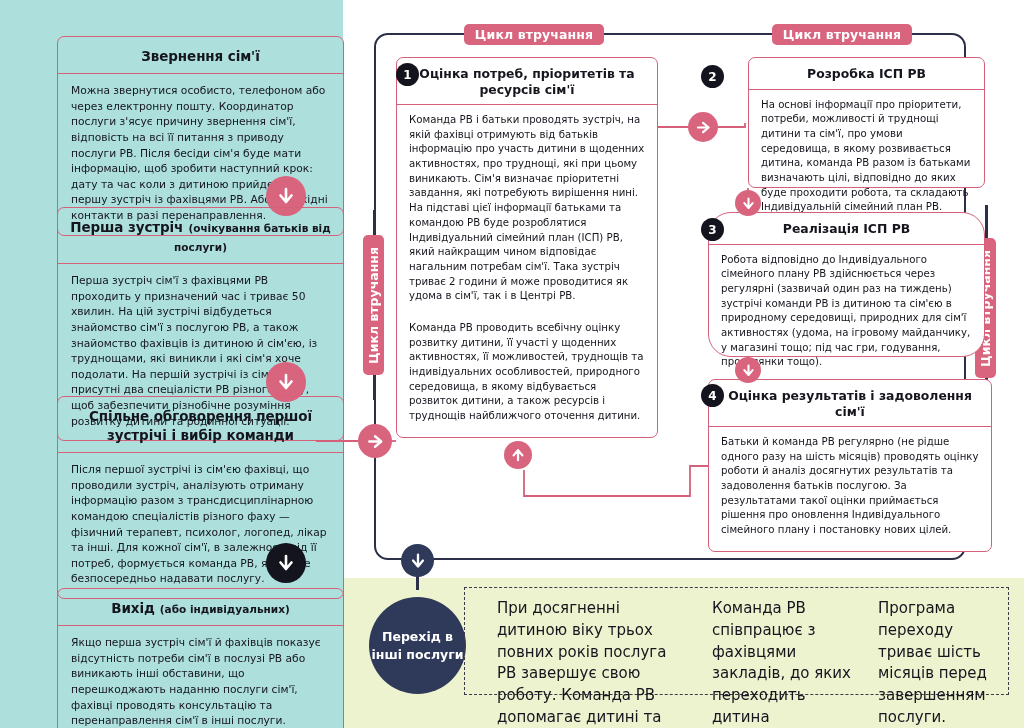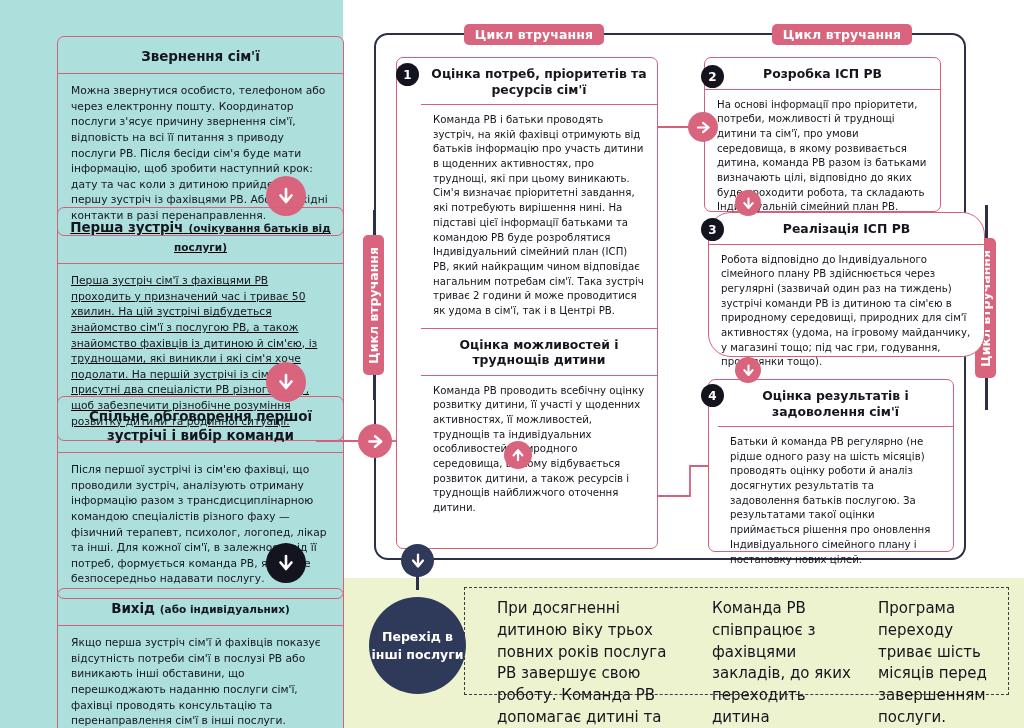--- a/index.html
+++ b/index.html
@@ -31,21 +31,21 @@
   }
   .side-card .sc-sub{
     font-size:10.5px;font-weight:bold;color:#15151e;
   }
   .side-card .sc-body{
     padding:9px 13px 11px 13px;
     font-size:10.7px;line-height:1.46;color:#15151e;text-align:left;
   }
 
   #card-1{top:36px;}
-  #card-2{top:207px;text-decoration:underline;}
+  #card-2{top:207px;}
   #card-3{top:396px;}
   #card-4{top:588px;}
 
   
   .circ{
     position:absolute;border-radius:50%;
     display:flex;align-items:center;justify-content:center;
     box-sizing:border-box;
   }
   .circ svg{display:block;}
@@ -102,24 +102,24 @@
   .step-title{font-size:12.4px;font-weight:bold;color:#15151e;line-height:1.25;}
   .step-body{
     padding:8px 11px 9px 12px;
     font-size:10.2px;line-height:1.44;color:#15151e;text-align:left;
   }
   .sub-head{
     padding:8px 8px 7px 8px;text-align:center;
     border-top:1.4px solid #d4607a;border-bottom:1.4px solid #d4607a;
   }
 
-  #step1{left:396px;top:57px;width:262px;height:492px;padding-left:24px;}
-  #step2{left:704px;top:57px;width:237px;height:155px;}
+  #step1{left:396px;top:57px;width:262px;height:381px;}
+  #step2{left:748px;top:57px;width:237px;height:131px;}
   #step3{left:708px;top:212px;width:277px;height:145px;border-radius:23px;}
-  #step4{left:708px;top:379px;width:246px;height:173px;padding-left:9px;}
+  #step4{left:708px;top:379px;width:284px;height:173px;}
 
   
   .num-badge{
     position:absolute;width:23px;height:23px;border-radius:50%;
     background:#14141e;color:#ffffff;font-size:12px;font-weight:bold;
     display:flex;align-items:center;justify-content:center;
     box-sizing:border-box;z-index:6;
   }
   #badge1{left:396px;top:63px;}
   #badge2{left:701px;top:65px;}
@@ -244,23 +244,20 @@
   </div>
   <div class="ribbon-vert" id="ribbon-right">
     <span>Цикл втручання</span>
   </div>
 
   <div class="step-box" id="step1">
     <div class="step-head">
       <div class="step-title">Оцінка потреб, пріоритетів та ресурсів сім'ї</div>
     </div>
     <div class="step-body">Команда РВ і батьки проводять зустріч, на якій фахівці отримують від батьків інформацію про участь дитини в щоденних активностях, про труднощі, які при цьому виникають. Сім'я визначає пріоритетні завдання, які потребують вирішення нині. На підставі цієї інформації батьками та командою РВ буде розроблятися Індивідуальний сімейний план (ІСП) РВ, який найкращим чином відповідає нагальним потребам сім'ї. Така зустріч триває 2 години й може проводитися як удома в сім'ї, так і в Центрі РВ.</div>
-    <div class="sub-head">
-      <div class="step-title">Оцінка можливостей і труднощів дитини</div>
-    </div>
     <div class="step-body">Команда РВ проводить всебічну оцінку розвитку дитини, її участі у щоденних активностях, її можливостей, труднощів та індивідуальних особливостей, природного середовища, в якому відбувається розвиток дитини, а також ресурсів і труднощів найближчого оточення дитини.</div>
   </div>
   <div class="num-badge" id="badge1">1</div>
 
   <div class="step-box" id="step2">
     <div class="step-head">
       <div class="step-title">Розробка ІСП РВ</div>
     </div>
     <div class="step-body">На основі інформації про пріоритети, потреби, можливості й труднощі дитини та сім'ї, про умови середовища, в якому розвивається дитина, команда РВ разом із батьками визначають цілі, відповідно до яких буде проходити робота, та складають Індивідуальній сімейний план РВ.</div>
   </div>

